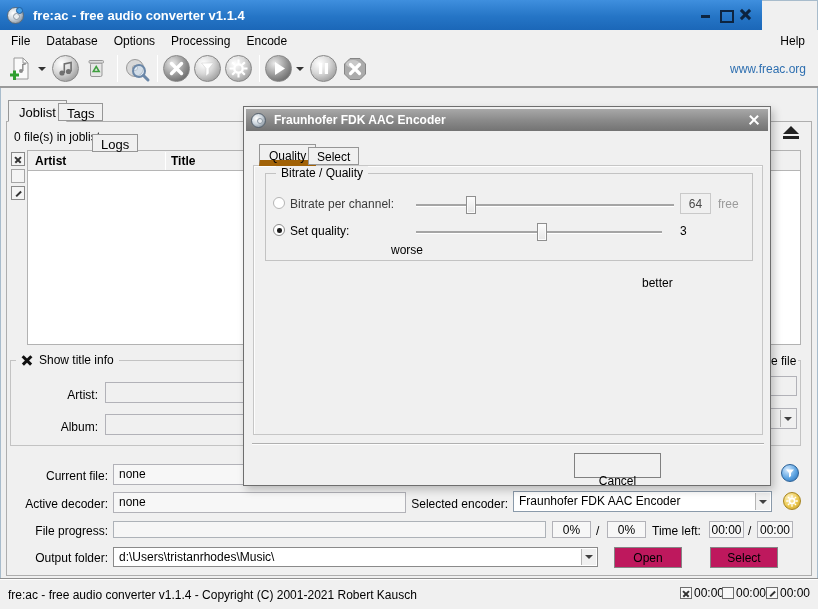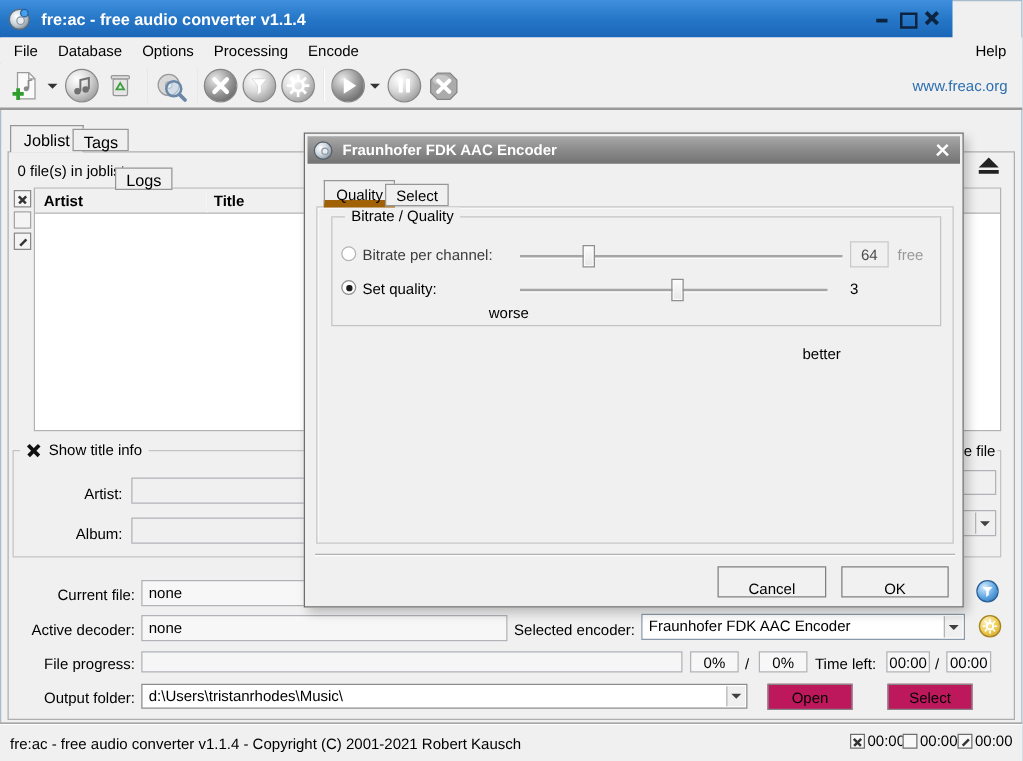--- a/index.html
+++ b/index.html
@@ -122,21 +122,21 @@
   .radio.dis { border-color:#b5b5b5; }
   .radio.checked::after { content:""; position:absolute; left:3px; top:3px; width:4.5px; height:4.5px; border-radius:50%; background:#1c1c1c; }
 
   .groove { position:absolute; height:2px; background:#a5a5a5; box-shadow:0 1px 0 #fff; }
   .sl-handle { position:absolute; width:10px; height:18px; background:linear-gradient(180deg,#fdfdfd,#e6e6e6);
     border:1px solid #8f8f8f; box-shadow:inset 0 0 0 1px #fbfbfb; }
   .valbox { position:absolute; width:31px; height:21px; border:1px solid #c9c9c9; background:#f0f0f0;
     text-align:center; padding-top:3px; color:#4a4a4a; }
   .unit { color:#9a9a9a; }
   .dlg-divider { position:absolute; left:8px; top:336px; width:512px; height:2px; border-top:1px solid #b0b0b0; border-bottom:1px solid #fdfdfd; }
-  .dlg-btn { position:absolute; top:346px; height:25px; background:#f1f1f1; border:1px solid #808080; text-align:center; padding-top:10px; }
+  .dlg-btn { position:absolute; top:346px; height:25px; background:#f1f1f1; border:1px solid #808080; text-align:center; padding-top:20px; }
 
   
   .statusbar { position:absolute; left:0; top:578px; width:818px; height:31px; background:#f0f0f0;
     border-top:1px solid #8f8f8f; box-shadow:inset 0 1px 0 #fff; }
   .status-text { position:absolute; left:8px; top:9px; }
   .timer { position:absolute; top:7px; display:flex; align-items:center; }
   .tbox { position:relative; width:12px; height:12px; border:1px solid #6e6e6e; background:#f8f8f8; margin-right:2px; }
   .tbox .mini-x1, .tbox .mini-x2 { left:1px; top:4.5px; width:8px; }
   .tbox .mini-diag { left:1.5px; top:4.5px; width:7px; }
 </style>
@@ -372,21 +372,20 @@
     <div class="groove" style="left:172px; top:124px; width:246px;">
       <div class="sl-handle" style="left:121px; top:-8px;"></div>
     </div>
     <div class="lbl" style="left:436px; top:117px;">3</div>
 
     <div class="lbl" style="left:147px; top:136px;">worse</div>
     <div class="lbl" style="left:398px; top:136px;margin-top:33px;">better</div>
 
     <div class="dlg-divider"></div>
     <div class="dlg-btn" style="left:330px; width:87px;">Cancel</div>
-    <div class="dlg-btn" style="left:429px; width:86px;">OK</div>
   </div>
 
   <div class="statusbar">
     <div class="status-text">fre:ac - free audio converter v1.1.4 - Copyright (C) 2001-2021 Robert Kausch</div>
     <div class="timer" style="left:680px;">
       <div class="tbox">
           <div class="mini-x1"></div>
           <div class="mini-x2"></div>
         </div>
       <span>00:00</span>

